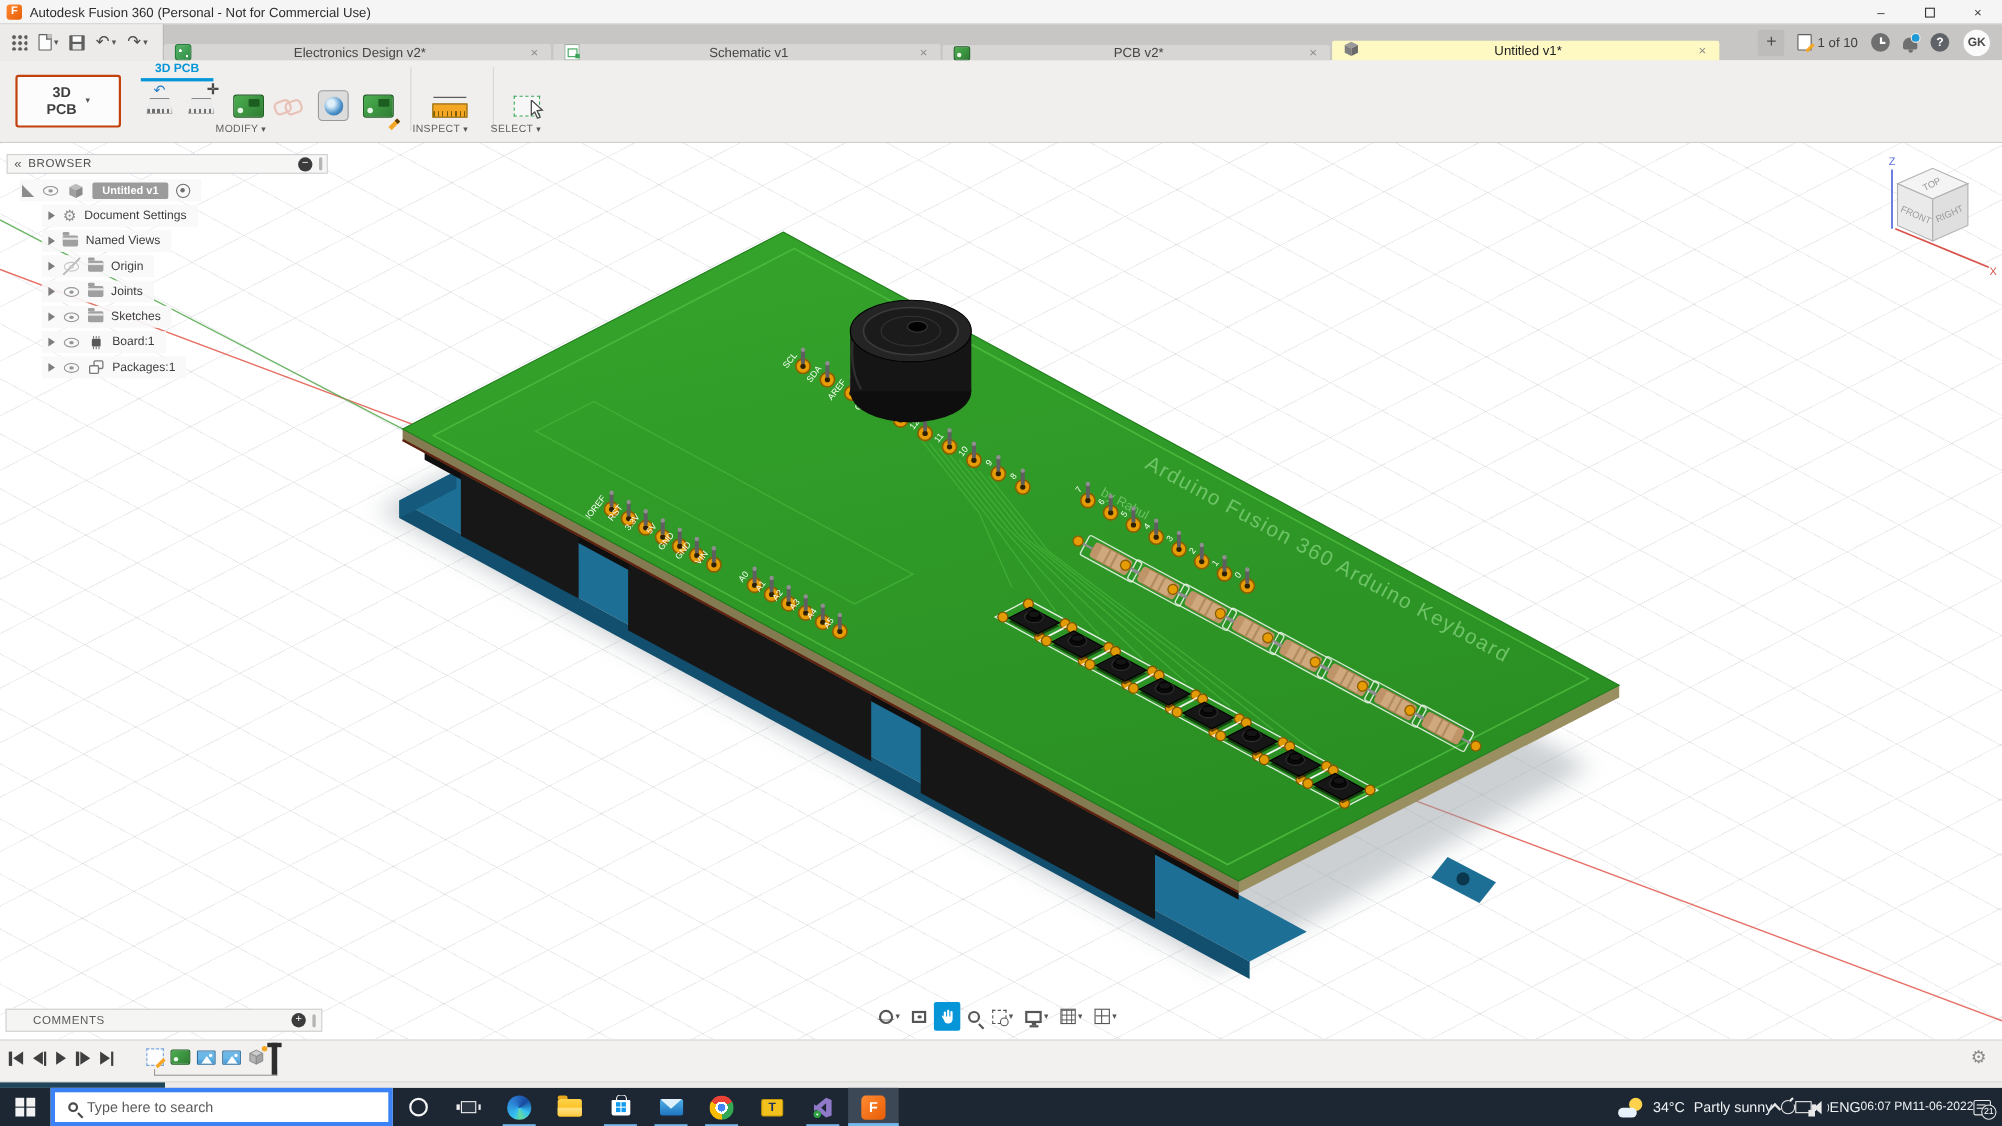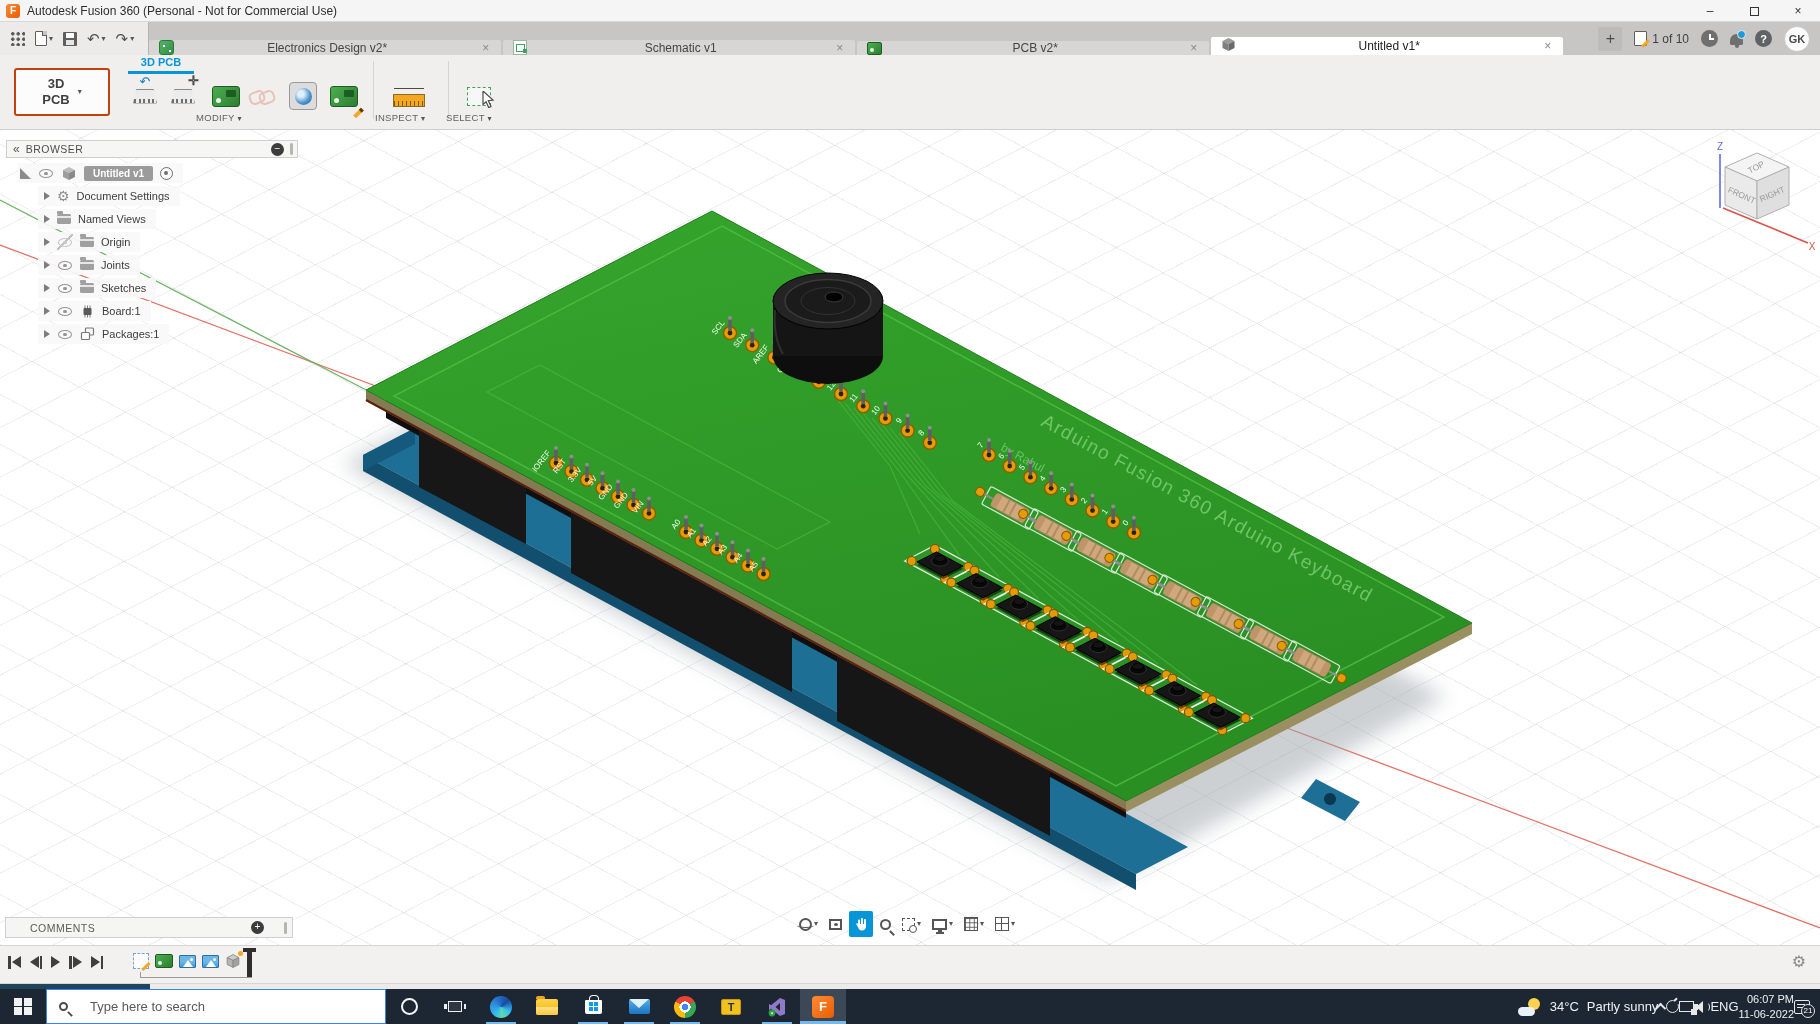--- a/index.html
+++ b/index.html
@@ -21,21 +21,21 @@
   .icon-grid{width:15px;height:15px;background-image:radial-gradient(#5a5a5a 1.6px,transparent 1.9px);background-size:5.5px 5.5px}
   .icon-file{width:12px;height:15px;background:#fdfdfd;border:1.5px solid #5f5f5f;border-radius:1px;position:relative}
   .icon-file::before{content:"";position:absolute;right:-1px;top:-1px;width:4px;height:4px;background:#c7c6c5;border-left:1.5px solid #5f5f5f;border-bottom:1.5px solid #5f5f5f}
   .icon-save{width:14px;height:14px;background:#5f5f5f;border-radius:1px;position:relative}
   .icon-save::before{content:"";position:absolute;left:3px;top:1px;width:8px;height:5px;background:#fdfdfd}
   .icon-save::after{content:"";position:absolute;left:3px;bottom:1px;width:8px;height:5px;background:#e6e6e6}
   .arrowglyph{font-size:15px;color:#4d4d4d;line-height:1}
   .caret{font-size:8px;color:#555;line-height:1}
   .tabstrip{display:flex;flex:1 1 auto;align-items:flex-end;gap:2px;padding-top:0}
   .tab{width:352px;display:flex;align-items:center;gap:7px;padding:0 10px;background:#d7d6d5;font-size:12px;color:#454545;border-radius:2px 2px 0 0}
-  .tab.active{background:#ffffff;color:#222}
+  .tab.active{background:#fef9c3;color:#222}
   .tab .lbl{flex:1 1 auto;text-align:center;white-space:nowrap;overflow:hidden}
   .tab .tclose{font-size:12px;color:#8a8a8a;padding:0 2px}
   .ticon{flex:0 0 auto}
   .ti-elec{width:15px;height:15px;border-radius:3px;border:1px solid #267a3a;background:radial-gradient(circle at 4px 5px,#fff 1.2px,transparent 1.4px),radial-gradient(circle at 10px 10px,#fff 1.2px,transparent 1.4px),linear-gradient(135deg,#58b368,#2f8f46)}
   .ti-sch{width:14px;height:15px;background:#fff;border:1px solid #9fb3a1;position:relative}
   .ti-sch::before{content:"";position:absolute;left:2px;top:3px;width:7px;height:6px;border:1.5px solid #3da35a}
   .ti-sch::after{content:"";position:absolute;left:9px;top:8px;width:4px;height:4px;background:#3da35a}
   .ti-pcb{width:15px;height:13px;border-radius:2px;border:1px solid #1b5e20;background:linear-gradient(135deg,#4caf50,#2e7d32);position:relative}
   .ti-pcb::before{content:"";position:absolute;left:2px;bottom:2px;width:4px;height:4px;border-radius:50%;background:#eaf6ea}
   .tabright{display:flex;align-items:center;gap:12px;padding:0 10px 0 12px}
@@ -109,21 +109,21 @@
   .folder{width:14px;height:10px;background:#a0a0a0;border-radius:1.5px;position:relative;flex:0 0 14px}
   .folder::before{content:"";position:absolute;top:-3px;left:0;width:6px;height:3px;background:#a0a0a0;border-radius:1px 1px 0 0}
   .folder::after{content:"";position:absolute;top:2px;left:0;right:0;height:1.5px;background:#fff;opacity:.75}
   .gearglyph{font-size:14px;color:#8d8d8d;line-height:1}
   .blabel{font-size:11px;color:#3d3d3d;white-space:nowrap}
   .rootchip{background:#9b9b9b;color:#fff;font-weight:bold;font-size:10px;padding:2px 9px;border-radius:2px}
   .radio{width:13px;height:13px;border:1.6px solid #6f6f6f;border-radius:50%;position:relative}
   .radio::after{content:"";position:absolute;left:3px;top:3px;width:4px;height:4px;background:#6f6f6f;border-radius:50%}
 
   
-  .comments{position:absolute;left:5px;top:787px;width:288px;height:21px;background:#f5f5f4;border:1px solid #cfcfcf;display:flex;align-items:center;gap:20px;padding:0 5px 0 24px}
+  .comments{position:absolute;left:5px;top:787px;width:288px;height:21px;background:#f5f5f4;border:1px solid #cfcfcf;display:flex;align-items:center;gap:6px;padding:0 5px 0 24px}
   .comments .htitle{flex:1 1 auto;font-size:10.5px;color:#5a5a5a;letter-spacing:.5px}
 
   
   .navbar{position:absolute;left:795px;top:781px;display:flex;align-items:center;gap:3px}
   .nitem{height:26px;display:flex;align-items:center;justify-content:center;gap:2px;padding:0 4px;border-radius:2px}
   .nitem.active{background:#0696d7}
   .icon-orbit{width:13px;height:13px;border:2px solid #555;border-radius:50%;position:relative}
   .icon-orbit::after{content:"";position:absolute;left:-4px;top:3px;width:17px;height:4px;border-bottom:1.6px solid #555;border-radius:50%}
   .icon-lookat{width:13px;height:11px;border:2px solid #555;position:relative}
   .icon-lookat::after{content:"";position:absolute;left:2.5px;top:2px;width:4px;height:3px;background:#555;border-radius:50%}
@@ -160,21 +160,21 @@
   .tl-marker::before{content:"";position:absolute;left:-4px;top:0;width:13px;height:4px;background:#2e2e2e}
   .tl-gear{position:absolute;right:14px;top:8px;font-size:16px;color:#8a8a8a;line-height:1}
   .scrub{position:absolute;left:0;top:983px;width:100%;height:6px;background:#ecebea;border-top:1px solid #d8d7d6}
   .scrub-done{width:150px;height:100%;background:#20455a}
 
   
   .taskbar{position:absolute;left:0;top:989px;width:100%;height:35px;background:#1c2733;display:flex;align-items:stretch;color:#eef0f2}
   .tb-start{width:46px;display:flex;align-items:center;justify-content:center}
   .winlogo{display:grid;grid-template-columns:8px 8px;grid-template-rows:8px 8px;gap:1.5px}
   .winlogo i{background:#f2f2f2}
-  .tb-search{width:340px;background:#fff;display:flex;align-items:center;gap:22px;padding:0 12px;border:1px solid #3b82f6}
+  .tb-search{width:311px;background:#fff;display:flex;align-items:center;gap:8px;padding:0 12px;border:4px solid #3b82f6}
   .lens{width:9px;height:9px;border:2px solid #4a4a4a;border-radius:50%;position:relative;flex:0 0 auto}
   .lens::after{content:"";position:absolute;left:8px;top:7px;width:2px;height:6px;background:#4a4a4a;transform:rotate(-45deg)}
   .tb-search input{border:none;outline:none;font-size:13px;color:#333;width:100%;font-family:"Liberation Sans",sans-serif;background:transparent}
   .tb-search input::placeholder{color:#5a5a5a}
   .tbi{width:46px;display:flex;align-items:center;justify-content:center;position:relative}
   .tbi.running::after{content:"";position:absolute;left:8px;right:8px;bottom:0;height:2.5px;background:#76b9ed}
   .tbi.activeapp{background:#3d4856}
   .tbi.activeapp::after{content:"";position:absolute;left:0;right:0;bottom:0;height:3px;background:#76b9ed}
   .icon-cortana{width:17px;height:17px;border:2.4px solid #f5f5f5;border-radius:50%}
   .icon-taskview{width:14px;height:11px;border:1.6px solid #eee;position:relative;background:rgba(255,255,255,.08)}
@@ -202,21 +202,21 @@
   .traytext{font-size:13px;white-space:nowrap}
   .chev-up{width:8px;height:8px;border-top:2px solid #e8e8e8;border-left:2px solid #e8e8e8;transform:rotate(45deg) translateY(2px)}
   .icon-rot{width:13px;height:13px;border:1.6px solid #e8e8e8;border-radius:50%;position:relative}
   .icon-rot::after{content:"";position:absolute;right:-2px;top:-2px;width:4px;height:4px;background:#1c2733;border-left:2px solid #e8e8e8;transform:rotate(45deg)}
   .icon-net{width:15px;height:11px;border:1.6px solid #e8e8e8;position:relative}
   .icon-net::after{content:"";position:absolute;right:-4px;bottom:-4px;width:6px;height:6px;background:#e8e8e8}
   .icon-vol{position:relative;width:16px;height:12px}
   .icon-vol::before{content:"";position:absolute;left:0;top:3px;width:4px;height:6px;background:#e8e8e8}
   .icon-vol::after{content:"";position:absolute;left:2px;top:0;width:0;height:0;border-right:7px solid #e8e8e8;border-top:6px solid transparent;border-bottom:6px solid transparent}
   .icon-vol i{position:absolute;right:0;top:1px;width:8px;height:10px;border:1.6px solid transparent;border-right-color:#e8e8e8;border-radius:50%}
-  .clockcol{display:flex;flex-direction:column;align-items:flex-end;font-size:11px;line-height:1.3}
+  .clockcol{display:flex;flex-direction:row;align-items:flex-end;font-size:11px;line-height:1.3}
   .icon-notif{width:16px;height:14px;border:1.6px solid #e8e8e8;border-radius:2px;position:relative}
   .icon-notif::before{content:"";position:absolute;left:2px;top:3px;width:8px;height:1.5px;background:#e8e8e8;box-shadow:0 3px 0 0 #e8e8e8}
   .icon-notif .badge{position:absolute;right:-6px;bottom:-5px;width:14px;height:14px;border-radius:50%;background:#1c2733;border:1.5px solid #e8e8e8;color:#fff;font-size:8px;display:flex;align-items:center;justify-content:center}
 </style>
 </head>
 <body>
 
 <div class="app">
 
   <div class="titlebar">

